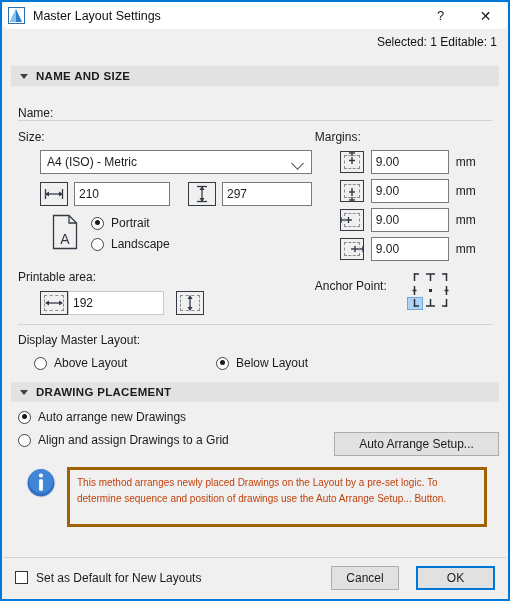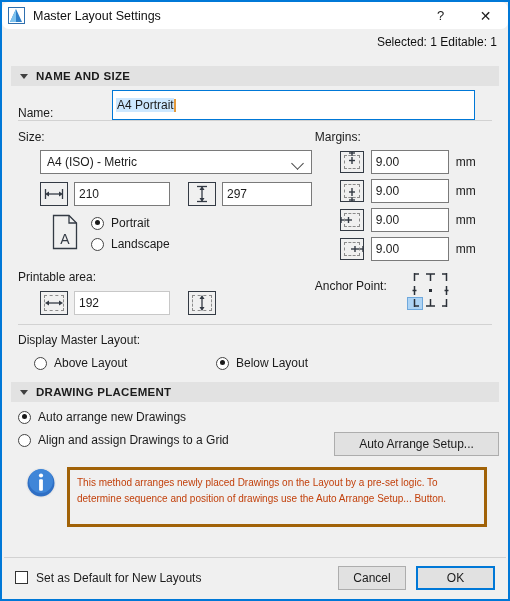--- a/index.html
+++ b/index.html
@@ -190,20 +190,21 @@
     line-height:16px;
     color:#c2410c;
   }
   .bottombar{
     position:absolute;left:2px;right:2px;bottom:2px;
     height:40px;
     border-top:1px solid #d2d2d2;
     display:flex;align-items:center;
     padding:0 11px;
     box-sizing:border-box;
+    gap:7px;
   }
 </style>
 </head>
 <body>
 
 <div class="window">
 
   <div class="titlebar">
     <div class="app-icon">
       <svg width="17" height="17" viewBox="0 0 17 17">
@@ -221,24 +222,20 @@
 
   <div class="content">
 
     <div class="section-head">
       <div class="tri"></div>
       <span>NAME AND SIZE</span>
     </div>
 
     <div class="row" style="height:34px;padding-left:7px;align-items:flex-end;">
       <div class="lbl" style="width:94px;">Name:</div>
-      <div class="namefield" style="display:flex;align-items:center;background:#fff;">
-        <span class="hl">A4 Portrait</span>
-          <span class="caret"></span>
-      </div>
     </div>
 
     <div class="hr" style="margin-left:7px;margin-right:7px;"></div>
 
     <div style="display:flex;padding-top:9px;">
 
       <div style="width:305px;">
         <div class="lbl" style="padding-left:7px;">Size:</div>
 
         <div style="padding-left:29px;padding-top:6px;">
@@ -349,21 +346,21 @@
           </div>
           <input type="text" style="width: 78px;" value="9.00">
           <span class="lbl">mm</span>
         </div>
       </div>
     </div>
 
     <div style="display:flex;padding-top:9px;">
       <div style="width:305px;">
         <div class="lbl" style="padding-left:7px;">Printable area:</div>
-        <div class="row" style="padding-left:29px;padding-top:7px;gap:6px;">
+        <div class="row" style="padding-left:29px;padding-top:7px;">
           <div class="ibox">
             <div class="dashed"></div>
             <svg width="26" height="22" viewBox="0 0 26 22" style="position:absolute;left:0;top:0;">
               <line x1="6" y1="11" x2="20" y2="11" stroke="#333a44" stroke-width="1.3"></line>
               <polygon points="4,11 8,8.5 8,13.5" fill="#333a44"></polygon>
               <polygon points="22,11 18,8.5 18,13.5" fill="#333a44"></polygon>
             </svg>
           </div>
           <input type="text" class="field-ro" style="width: 96px;" value="192">
           <div class="ibox" style="margin-left:12px;">

